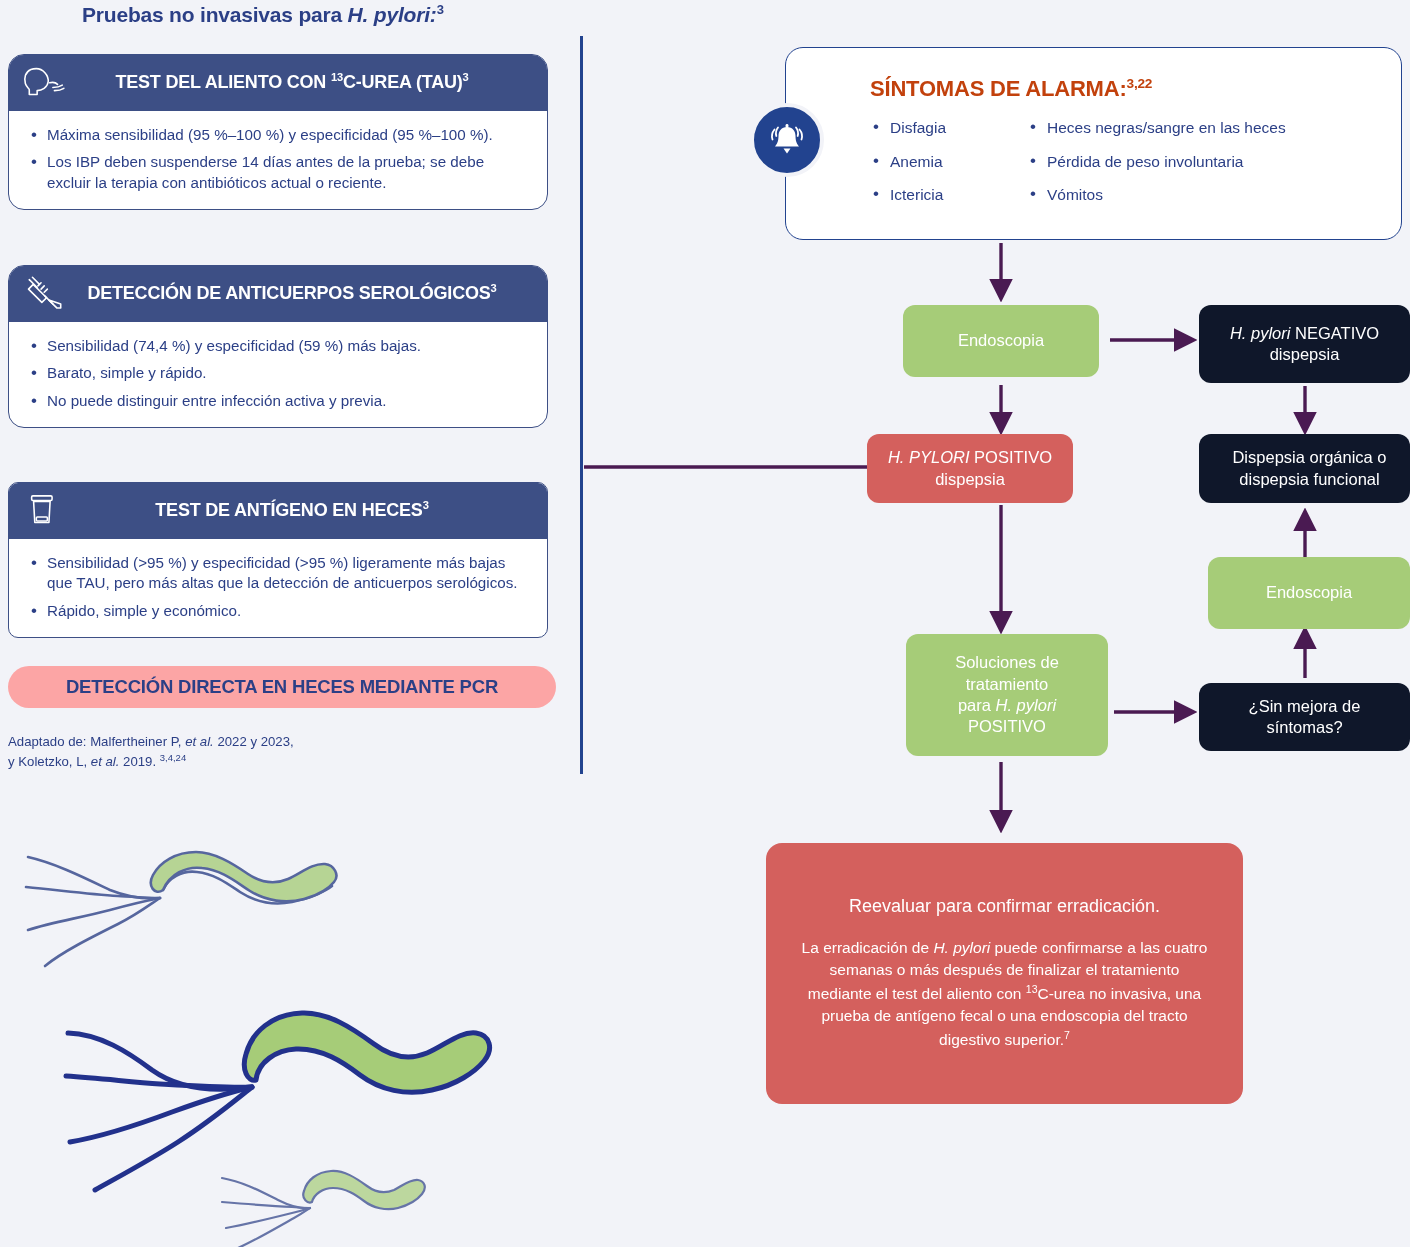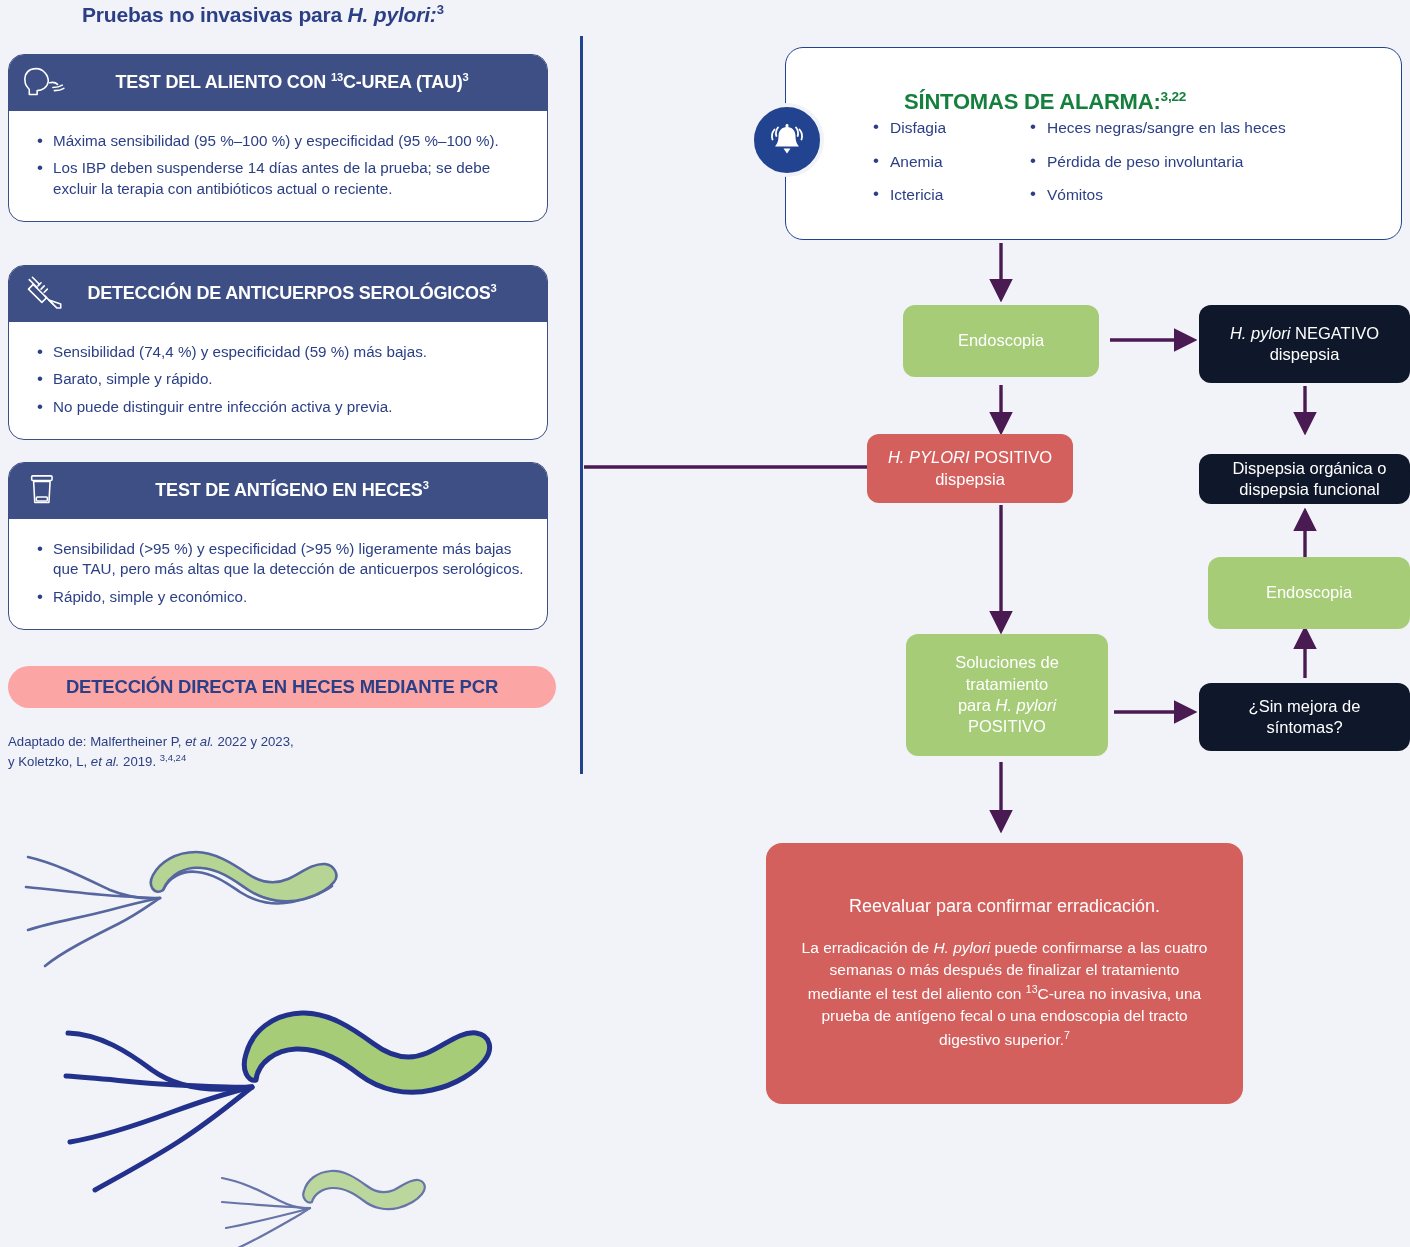--- a/index.html
+++ b/index.html
@@ -53,21 +53,21 @@
     text-align: center;
     font-size: 18px;
     font-weight: bold;
     letter-spacing: -0.2px;
     padding-right: 26px;
   }
   .card-icon { width: 44px; height: 36px; flex: none; display:block; }
   .card-body {
     padding: 14px 16px 16px 16px;
   }
-  ul.bullets { margin: 6px; padding: 0 0 0 22px; list-style: none; }
+  ul.bullets { margin: 0; padding: 0 0 0 22px; list-style: none; }
   ul.bullets li {
     position: relative;
     font-size: 15.2px;
     line-height: 1.34;
     color: #2b3f86;
     margin-bottom: 7px;
   }
   ul.bullets li:last-child { margin-bottom: 0; }
   ul.bullets li::before {
     content: "\2022";
@@ -128,26 +128,25 @@
     left: 750px; top: 103px;
     width: 66px; height: 66px;
     background: #22438f;
     border-radius: 50%;
     border: 4px solid #f2f3f8;
     box-sizing: content-box;
     display: flex; align-items: center; justify-content: center;
   }
   .alarm-title {
     position: absolute;
-    left: 904px; top: 76px;
+    left: 870px; top: 76px;
     font-size: 22px;
     font-weight: bold;
-    color: #15803d;
+    color: #c2410c;
     letter-spacing: -0.2px;
-    margin-top: 13px;
   }
   .alarm-cols {
     position: absolute;
     left: 873px; top: 120px;
     display: flex;
     gap: 84px;
   }
   .alarm-col { list-style: none; margin: 0; padding: 0; }
   .alarm-col li {
     position: relative;
@@ -255,21 +254,21 @@
     </div>
     <div class="card-body">
       <ul class="bullets">
         <li>Sensibilidad (74,4 %) y especificidad (59 %) más bajas.</li>
         <li>Barato, simple y rápido.</li>
         <li>No puede distinguir entre infección activa y previa.</li>
       </ul>
     </div>
   </div>
 
-  <div class="card" style="top:462px;">
+  <div class="card" style="top:482px;border-radius:10px;">
     <div class="card-header">
       <svg class="card-icon" viewBox="0 0 56 44">
         <g fill="none" stroke="#ffffff" stroke-width="2" stroke-linejoin="round">
           <rect x="11" y="4" width="26" height="6" rx="1.6"></rect>
           <path d="M13.5 11 L15 38 L33 38 L34.5 11 Z"></path>
           <rect x="17" y="31" width="14" height="5" rx="1.2"></rect>
         </g>
       </svg>
       <div class="hdr-title">
         <span>TEST  DE ANTÍGENO EN HECES</span><span class="sup">3</span>
@@ -365,21 +364,21 @@
     </div>
   </div>
 
   <div class="fbox red" style="left:867px; top:434px; width:206px; height:69px;">
     <div>
       <i>H. PYLORI</i><span> POSITIVO</span><br>
       <span>dispepsia</span>
     </div>
   </div>
 
-  <div class="fbox peri" style="left:1199px; top:454px; width:211px; height:50px;padding-left:20px;">
+  <div class="fbox peri" style="left:1199px; top:434px; width:211px; height:69px;padding-left:20px;">
     <div>
       <span>Dispepsia orgánica o</span><br>
       <span>dispepsia funcional</span>
     </div>
   </div>
 
   <div class="fbox green" style="left:1208px; top:557px; width:202px; height:72px;">
     <span>Endoscopia</span>
   </div>
 

